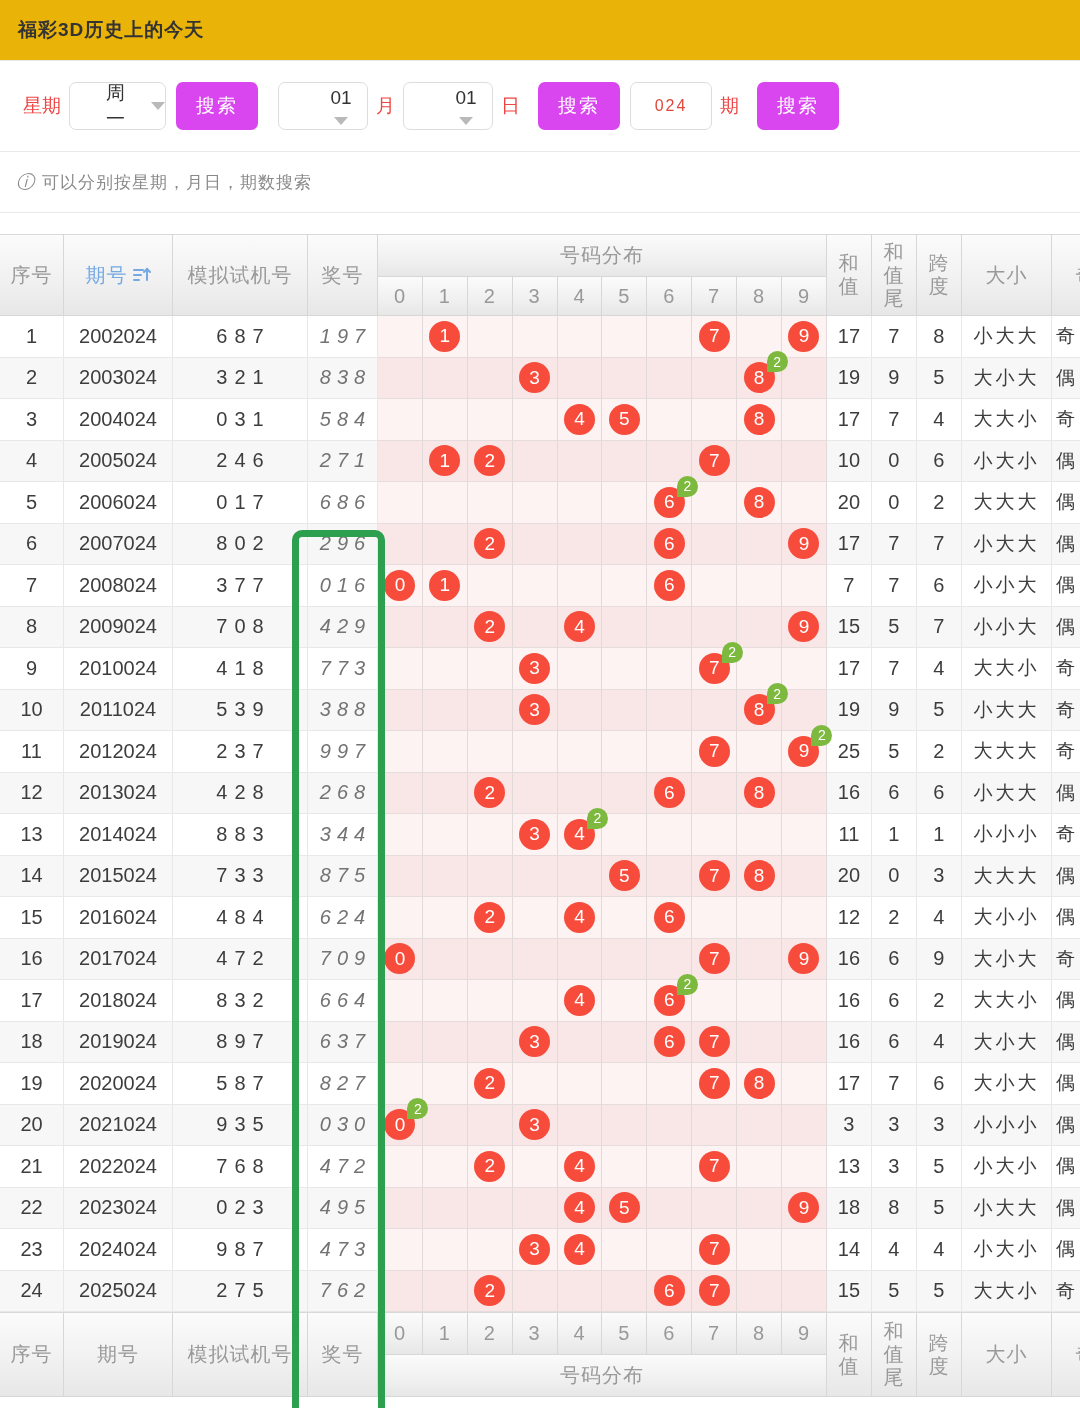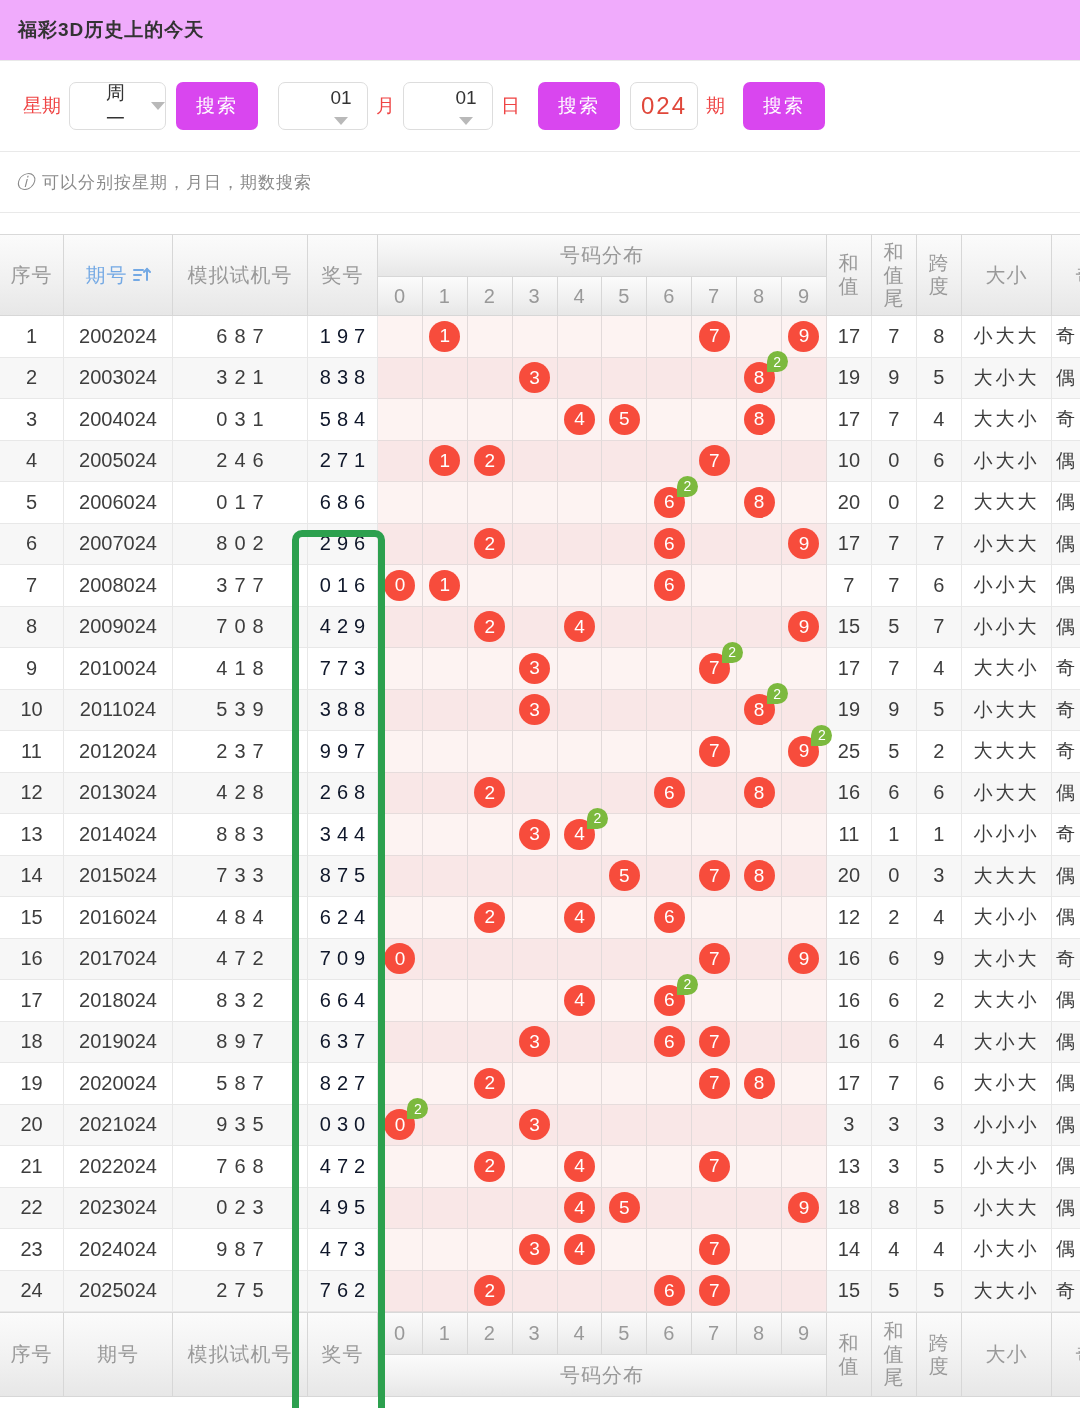--- a/index.html
+++ b/index.html
@@ -2,37 +2,37 @@
 <html><head>
 <meta charset="utf-8">
 <style>
   * { margin:0; padding:0; box-sizing:border-box; }
   html,body { width:1080px; height:1408px; overflow:hidden; background:#fff;
     font-family:"Liberation Sans","DejaVu Sans",sans-serif; }
   .page { position:relative; width:1080px; height:1408px; background:#fff; }
 
   
   .titlebar { height:61px; display:flex; align-items:center; padding:0 18px;
-    border-bottom:1px solid #e9e9e9; background:#f0abfc; }
+    border-bottom:1px solid #e9e9e9; background:#eab308; }
   .titlebar .title { font-size:19px; font-weight:700; color:#333; letter-spacing:1px; }
 
   .searchbar { height:91px; display:flex; align-items:center; padding:0 15px;
     border-bottom:1px solid #e9e9e9; background:#fff; }
   .searchbar .lbl { font-size:19px; color:#ef4444; margin:0 8px; white-space:nowrap; }
   .sel { width:97px; height:48px; border:1px solid #ddd; border-radius:7px; background:#fff;
     display:flex; align-items:center; justify-content:center; gap:8px; cursor:pointer;padding-left:36px; }
   .sel.small { width:90px;flex-direction:column; }
   .sel .val { font-size:19px; color:#333; }
   .caret { width:0; height:0; border-left:7px solid transparent; border-right:7px solid transparent;
     border-top:8px solid #b9b9b9; }
   .btn { width:82px; height:48px; background:#d946ef; color:#fff; border:none; border-radius:7px;
     font-size:19px; letter-spacing:2px; cursor:pointer; margin:0 10px;
     font-family:"Liberation Sans","DejaVu Sans",sans-serif; }
-  .issue-input { width:68px; height:48px; border:1px solid #ddd; border-radius:7px; text-align:center;
-    font-size:24px; color:#e0473a; letter-spacing:2px; font-family:"Liberation Sans","DejaVu Sans",sans-serif; }
+  .issue-input { width:82px; height:48px; border:1px solid #ddd; border-radius:7px; text-align:center;
+    font-size:16px; color:#e0473a; letter-spacing:2px; font-family:"Liberation Sans","DejaVu Sans",sans-serif; }
 
   .hintbar { height:61px; display:flex; align-items:center; padding:0 16px;
     border-bottom:1px solid #e9e9e9; background:#fff; }
   .hintbar .i-icon { font-size:18px; color:#8a8a8a; margin-right:8px; font-style:italic; }
   .hintbar .hint { font-size:17px; color:#8a8a8a; letter-spacing:1px; }
 
   
   .tablewrap { position:relative; margin-top:21px; width:1142px; }
   .grid-cols { display:grid; grid-template-columns:64px 109px 135px 70px 449px 45px 45px 45px 90px 90px; }
 
@@ -55,21 +55,21 @@
   
   .t-row { display:grid; grid-template-columns:64px 109px 135px 70px repeat(10,44.9px) 45px 45px 45px 90px 90px;
     height:41.5px; }
   .cell { display:flex; align-items:center; justify-content:center;
     border-right:1px solid #e8e8e8; border-bottom:1px solid #e8e8e8;
     font-size:20px; color:#3d3d3d; background:#fff; }
   .t-row:nth-child(even) .cell { background:#f7f7f7; }
   .cell.dist { background:#fdf3f2; position:relative; border-right:1px solid #e2dada; border-bottom:1px solid #e6dcdc; }
   .t-row:nth-child(even) .cell.dist { background:#f9e7e7; }
   .cell.test { letter-spacing:7px; text-indent:7px; }
-  .cell.prize { color:#0f172a; letter-spacing:6px; text-indent:6px; }
+  .cell.prize { color:#737373; letter-spacing:6px; text-indent:6px;font-style:italic; }
   .cell.size { font-size:19px; letter-spacing:3px; }
   .cell.parity { font-size:19px; justify-content:flex-start; padding-left:4px; }
 
   .circle { width:31px; height:31px; border-radius:50%; background:#f74c3c; color:#fff;
     display:flex; align-items:center; justify-content:center; font-size:19px; position:relative; z-index:2; }
   .dbl-badge { position:absolute; top:-11px; right:-13px; width:21px; height:21px;
     background:#7cb93e; border-radius:55% 55% 55% 0; color:#fff; font-size:14px;
     display:flex; align-items:center; justify-content:center; z-index:3; }
 
   

